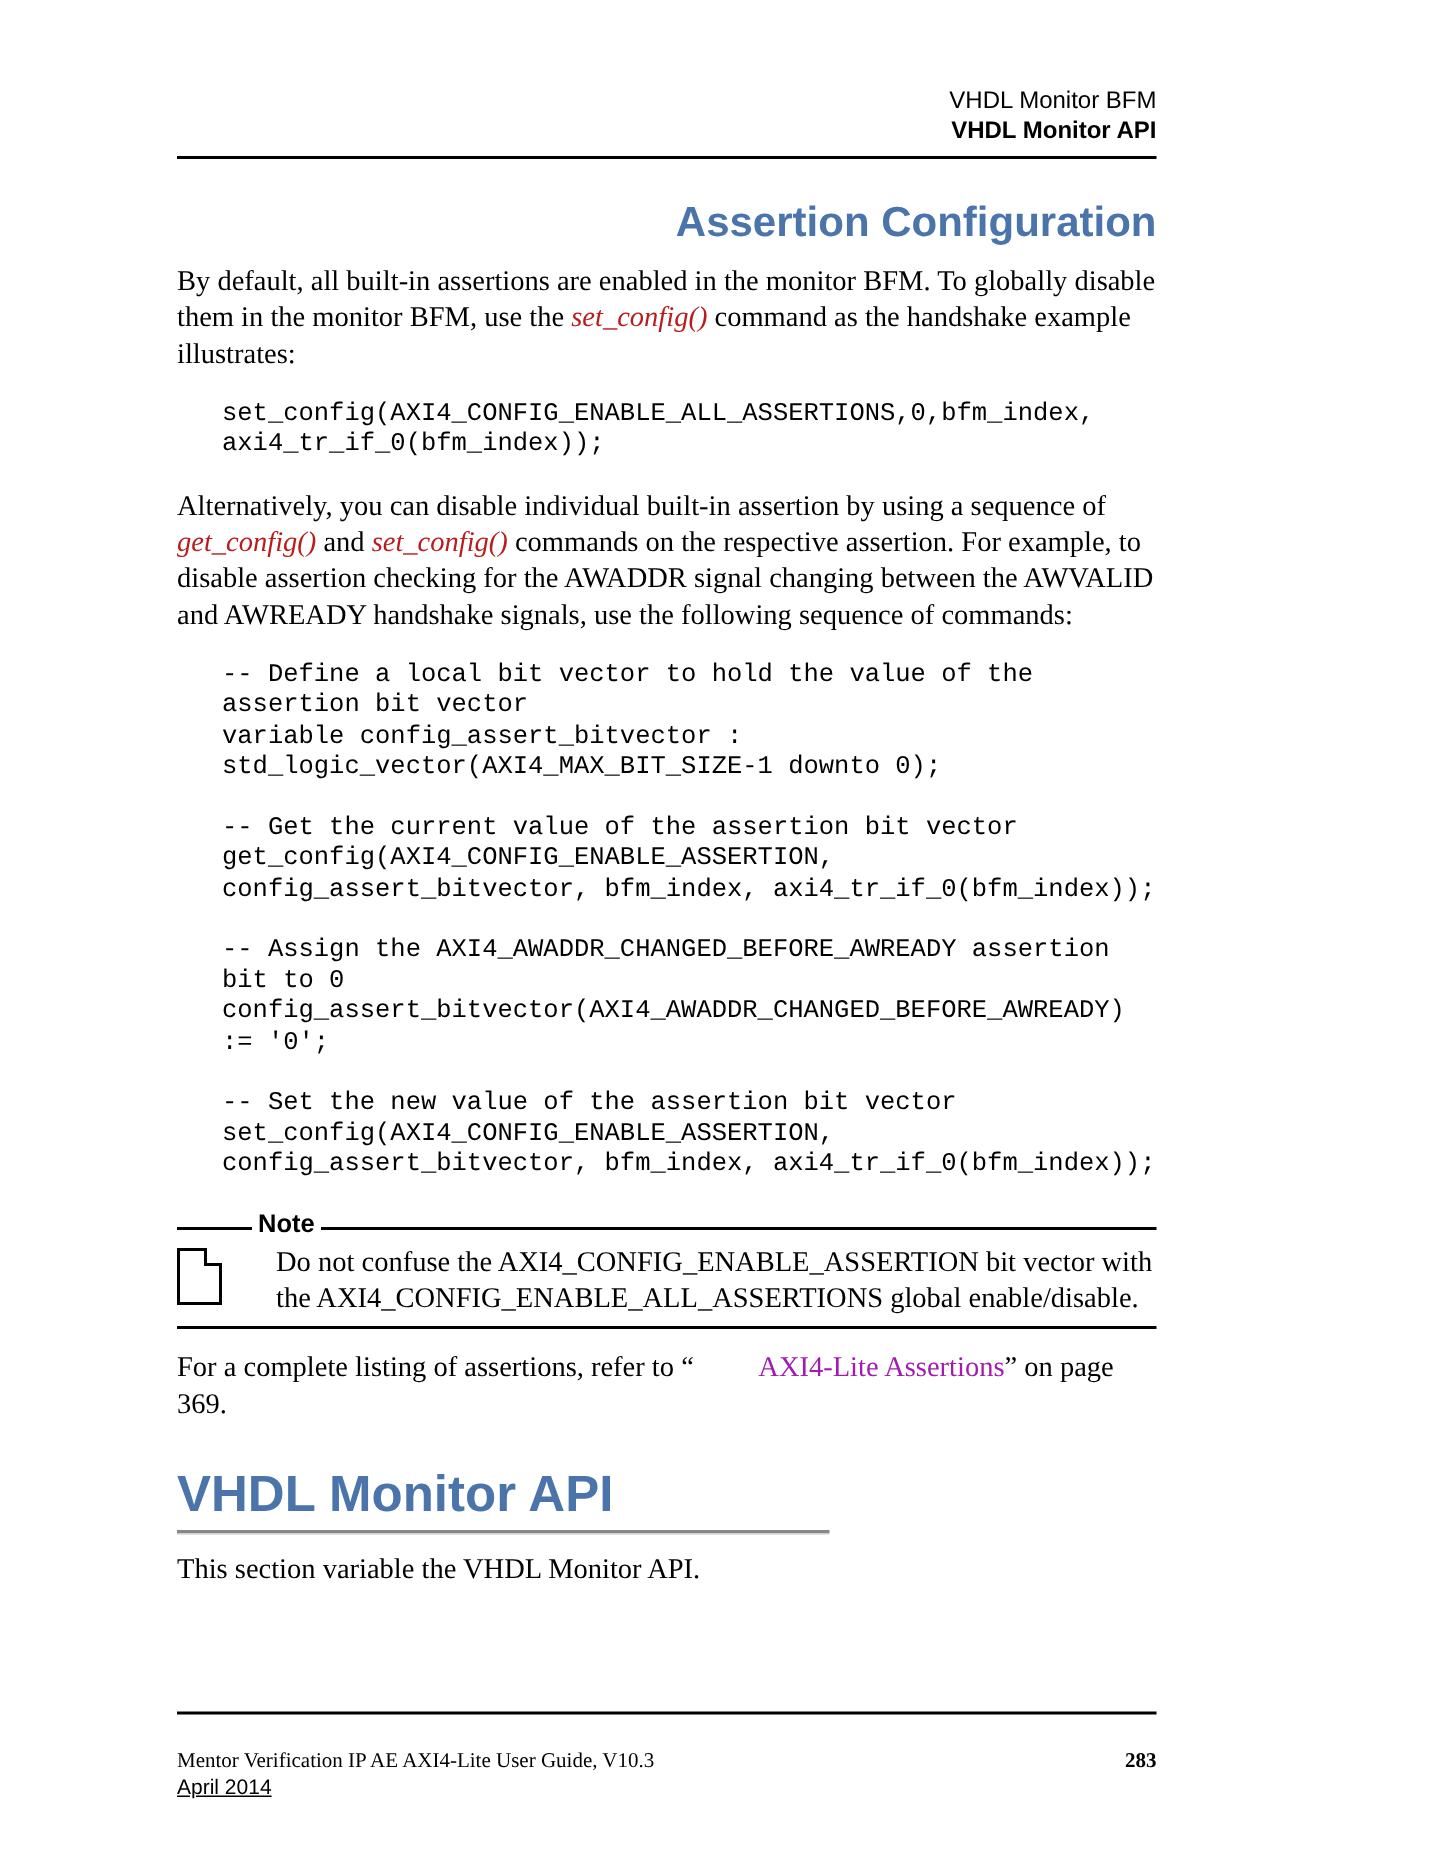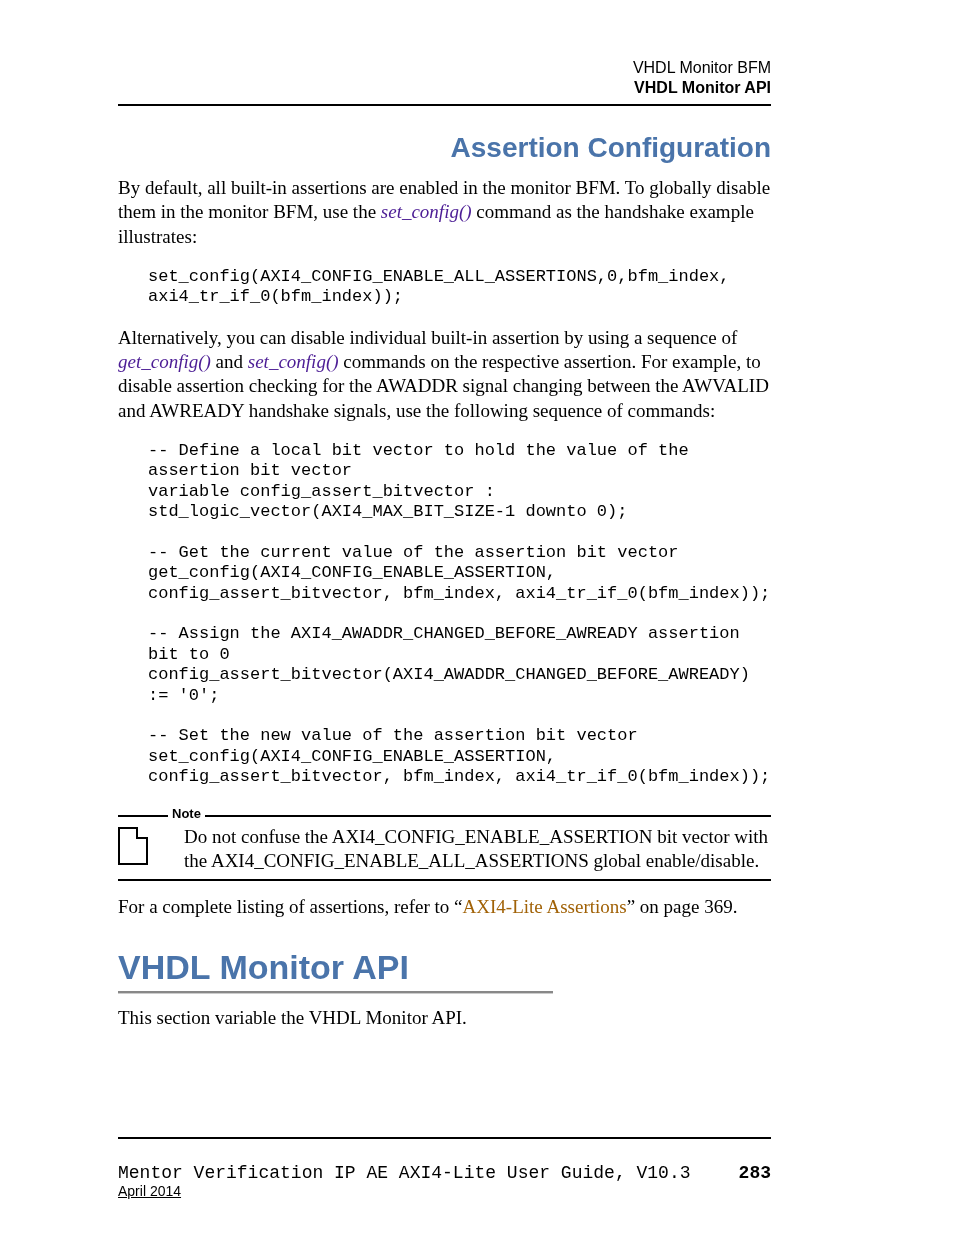--- a/index.html
+++ b/index.html
@@ -3,39 +3,39 @@
 <meta charset="utf-8">
 <style>
   * { box-sizing: border-box; margin: 0; padding: 0; }
   html, body { width: 954px; height: 1235px; background: #fff; font-family: "Times New Roman", Times, serif; color: #000; }
   .page { position: relative; width: 866px; height: 1235px; padding: 58px 95px 0 118px; }
   .header-right { text-align: right; font-family: Arial, Helvetica, sans-serif; font-size: 16px; line-height: 1.25; }
   .header-right .hdr2 { font-weight: bold; }
   .hr-top { border: none; border-top: 2px solid #000; margin-top: 6px; }
   .h2 { font-family: Arial, Helvetica, sans-serif; font-weight: bold; color: #4a74aa; font-size: 28px; margin-top: 26px; margin-bottom: 12px; text-align: right; }
   .body-text { font-size: 19px; line-height: 1.28; margin-top: 6px; margin-bottom: 6px; }
-  .body-text .link { color: #4c1d95; font-style: italic; }
-  .body-text .link-roman { color: #a16207; }
+  .body-text .link { color: #b91c1c; font-style: italic; }
+  .body-text .link-roman { color: #a21caf; margin-left: 43px; }
   .code-block { font-family: "Courier New", Courier, monospace; font-size: 17px; line-height: 1.2; white-space: pre-wrap; margin: 18px 0 18px 30px; }
   .note-wrap { margin: 14px 0 10px 0; }
   .note-head { display: flex; align-items: center; }
   .note-head .lead { flex: 0 0 50px; border-top: 2px solid #000; margin-top: 4px; }
-  .note-head .label { font-family: Arial, Helvetica, sans-serif; font-weight: bold; font-size: 13px; padding: 0 4px 2px 4px; }
+  .note-head .label { font-family: Arial, Helvetica, sans-serif; font-weight: bold; font-size: 17px; padding: 0 4px 2px 4px; }
   .note-head .trail-wrap { flex: 1; display: flex; align-items: center; }
   .note-head .trail { flex: 1; border-top: 2px solid #000; margin-top: 4px; }
   .note-body { display: flex; align-items: flex-start; margin-top: 2px; gap: 16px; }
   .note-icon { width: 30px; height: 38px; flex-shrink: 0; margin-right: 20px; margin-top: 2px; border: 2px solid #000; position: relative; background: #fff; }
   .note-icon::before { content: ""; position: absolute; top: -2px; right: -2px; width: 10px; height: 10px; background: #fff; border-left: 2px solid #000; border-bottom: 2px solid #000; }
   .note-text { font-size: 19px; line-height: 1.28; }
   .note-rule { border: none; border-top: 2px solid #000; margin-top: 6px; }
   .h1 { font-family: Arial, Helvetica, sans-serif; font-weight: bold; color: #4a74aa; font-size: 34px; margin-top: 28px; }
   .h1-rule { width: 435px; height: 0; margin-top: 4px; border-top: 2px solid #888; border-bottom: 1px solid #ccc; }
   .footer { position: absolute; left: 118px; right: 95px; bottom: 36px; }
   .footer-rule { border: none; border-top: 2px solid #000; margin-bottom: 4px; }
-  .footer-row { display: flex; justify-content: space-between; font-family: Liberation Mono, monospace; font-size: 18px; margin-top: 24px; }
+  .footer-row { display: flex; justify-content: space-between; font-family: Liberation Serif, serif; font-size: 14px; margin-top: 24px; }
   .footer-row .pg { font-weight: bold; }
   .footer-date { font-family: Arial, Helvetica, sans-serif; font-size: 14px; text-decoration: underline; }
 </style>
 </head>
 <body>
 
 <div class="page">
 
   <div class="header-right">
     <div class="hdr1">VHDL Monitor BFM</div>

